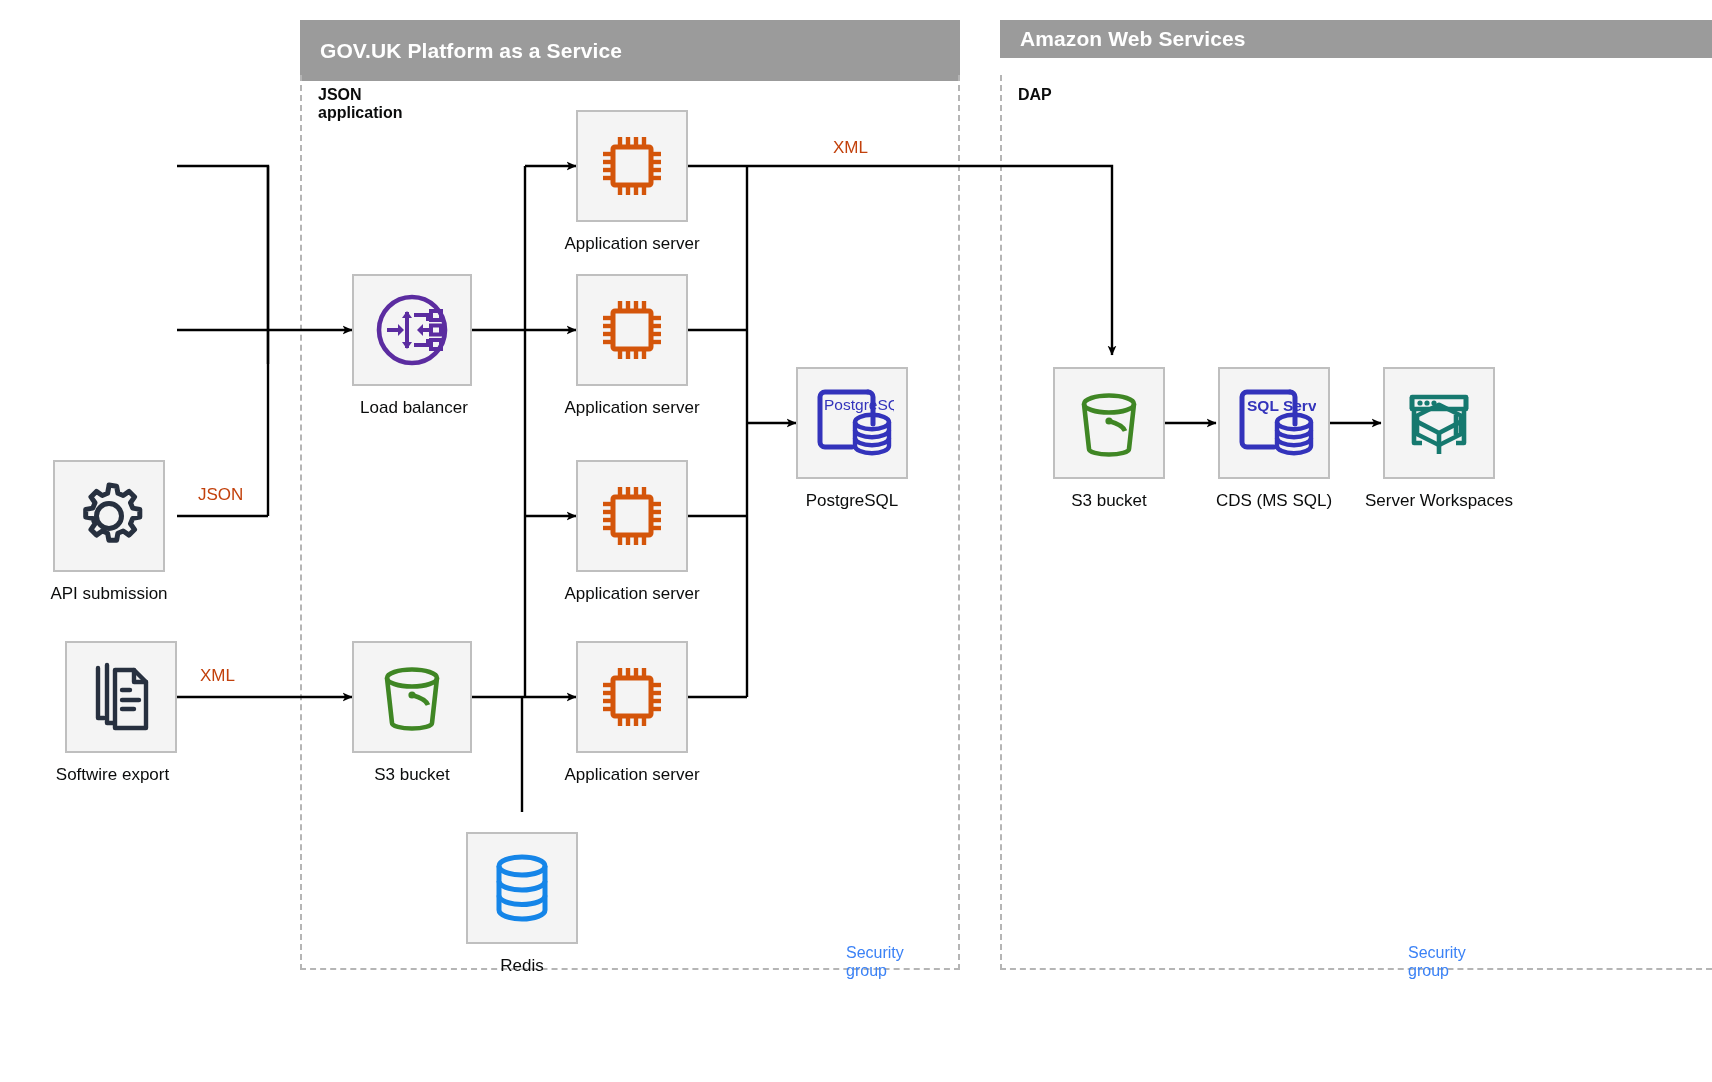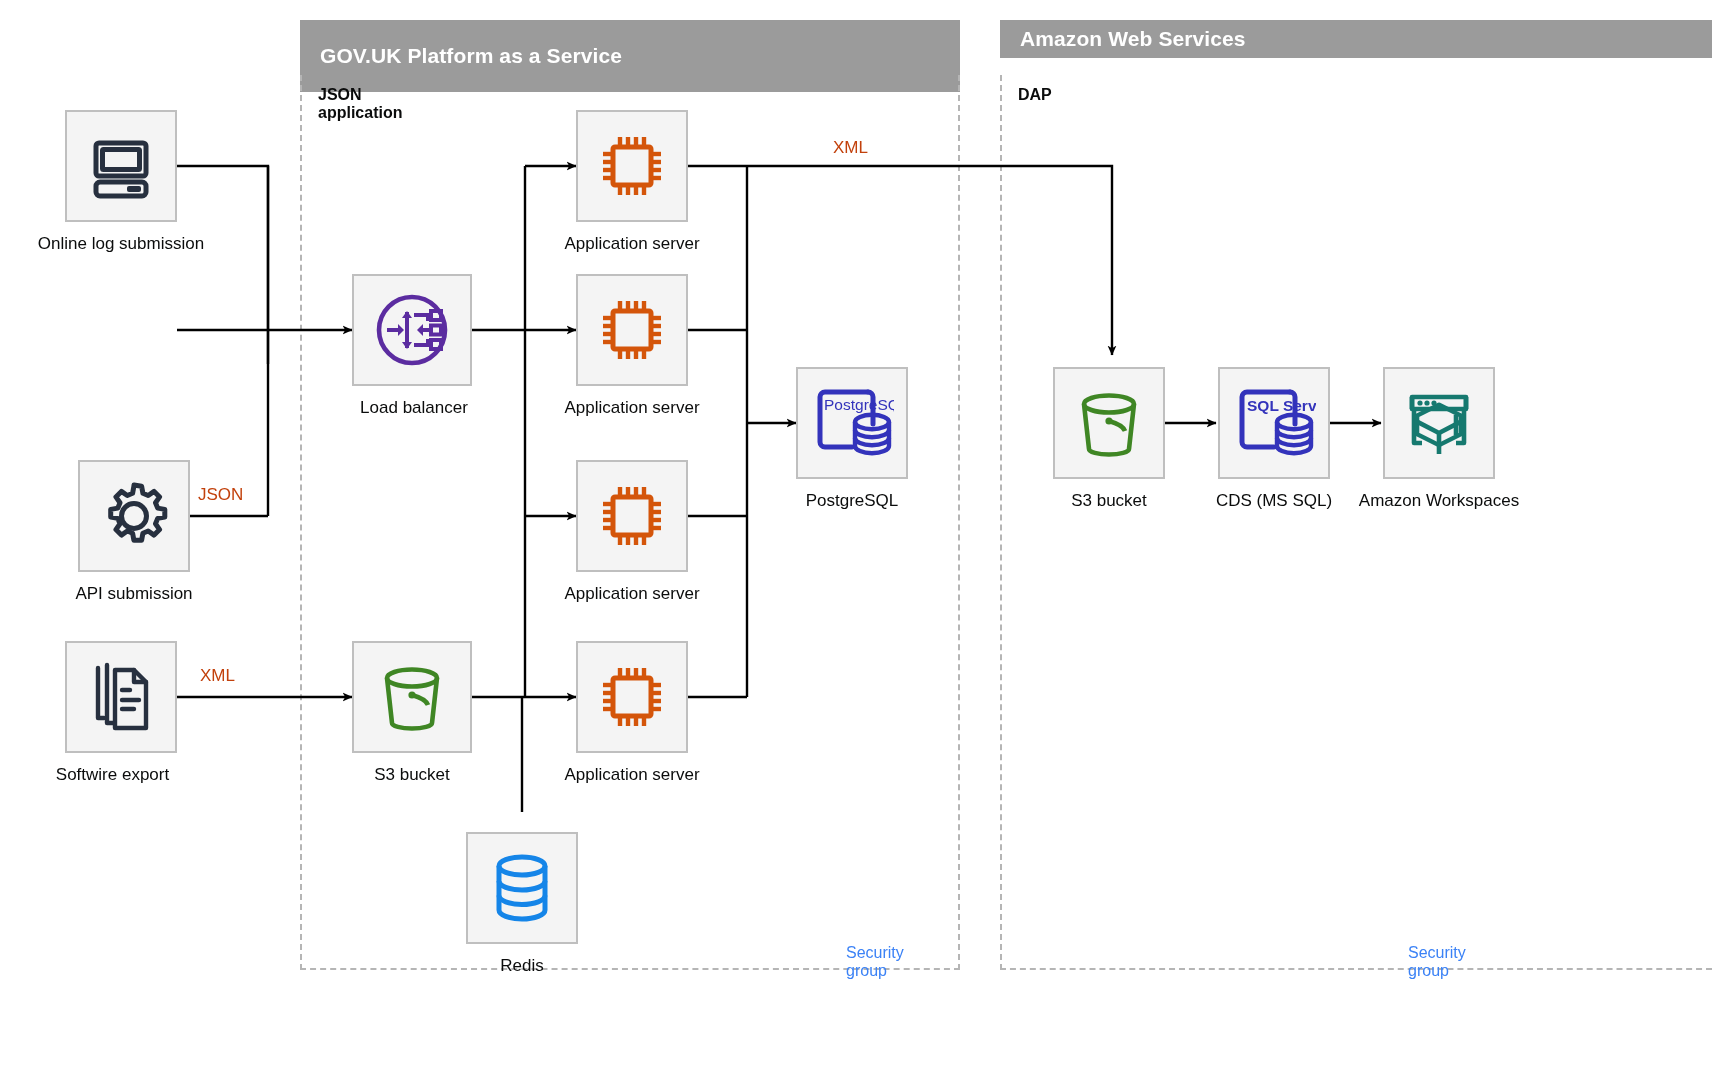--- a/index.html
+++ b/index.html
@@ -30,21 +30,21 @@
   .edge-label{position:absolute;font-size:17px;color:#c2410c;white-space:nowrap;}
   svg.wires{position:absolute;left:0;top:0;width:1712px;height:1082px;
         overflow:visible;pointer-events:none;}
 </style>
 </head>
 <body>
 
 <div id="canvas">
 
   <div class="group">
-    <div class="group-header" style="left:300px;top:20px;width:660px;height:72px;">GOV.UK Platform as a Service</div>
+    <div class="group-header" style="left:300px;top:20px;width:660px;height:61px;">GOV.UK Platform as a Service</div>
     <div class="group-body" style="left:300px;top:75px;width:660px;height:895px;"></div>
     <div class="group-sublabel" style="left:318px;top:86px;">JSON application</div>
     <div class="sec-group" style="left:846px;top:944px;">Security group</div>
   </div>
 
   <div class="group">
     <div class="group-header" style="left:1000px;top:20px;width:712px;height:38px;">Amazon Web Services</div>
     <div class="group-body" style="left:1000px;top:75px;width:712px;height:895px;border-right:none;"></div>
     <div class="group-sublabel" style="left:1018px;top:86px;">DAP</div>
     <div class="sec-group" style="left:1408px;top:944px;">Security group</div>
@@ -90,36 +90,23 @@
 
       <path d="M1165,423 H1216" marker-end="url(#ar)"></path>
       <path d="M1330,423 H1381" marker-end="url(#ar)"></path>
     </g>
   </svg>
 
   <div class="edge-label" style="left:198px;top:485px;">JSON</div>
   <div class="edge-label" style="left:200px;top:666px;">XML</div>
   <div class="edge-label" style="left:833px;top:138px;">XML</div>
 
-  <div class="node" style="left:65px;top:110px;width:112px;height:112px;">
-    <div class="tile" style="width:112px;height:112px;">
-      <svg width="72" height="72" viewBox="0 0 72 72">
-        <g fill="none" stroke="#27303f" stroke-width="5" stroke-linejoin="round">
-          <rect x="11" y="13" width="50" height="33" rx="3"></rect>
-          <rect x="17.5" y="19.5" width="37" height="20" rx="1"></rect>
-          <rect x="11" y="52" width="50" height="14" rx="4"></rect>
-        </g>
-        <rect x="42" y="56" width="14" height="6" rx="2" fill="#27303f"></rect>
-      </svg>
-    </div>
-    <div class="caption" style="top:124px;">Online log submission</div>
-  </div>
-
-
-  <div class="node" style="left:78px;top:460px;width:112px;height:112px;">
+
+
+  <div class="node" style="left:53px;top:460px;width:112px;height:112px;">
     <div class="tile" style="width:112px;height:112px;">
       <svg width="76" height="76" viewBox="0 0 76 76">
         <g fill="none" stroke="#27303f" stroke-width="5" stroke-linejoin="round">
           <path d="M38,7 l7.6,1.2 1.3,7.1 5.3,2.2 5.9,-4.1 5.5,5.5 -4.1,5.9 2.2,5.3 7.1,1.3 0,7.7 -7.1,1.3 -2.2,5.3 4.1,5.9 -5.5,5.5 -5.9,-4.1 -5.3,2.2 -1.3,7.1 -7.7,0 -1.3,-7.1 -5.3,-2.2 -5.9,4.1 -5.5,-5.5 4.1,-5.9 -2.2,-5.3 -7.1,-1.3 0,-7.7 7.1,-1.3 2.2,-5.3 -4.1,-5.9 5.5,-5.5 5.9,4.1 5.3,-2.2 1.3,-7.1 Z"></path>
           <circle cx="38" cy="38" r="12.5"></circle>
         </g>
       </svg>
     </div>
     <div class="caption" style="top:124px;">API submission</div>
   </div>
@@ -364,16 +351,16 @@
           <path d="M18,38.6 L40,50 L62,38.6"></path>
           <path d="M40,50 V71"></path>
         </g>
         <g fill="#16796f">
           <circle cx="21" cy="20" r="2.6"></circle>
           <circle cx="28" cy="20" r="2.6"></circle>
           <circle cx="35" cy="20" r="2.6"></circle>
         </g>
       </svg>
     </div>
-    <div class="caption" style="top:124px;">Amazon Workspaces</div>
+    <div class="caption" style="top:124px;">Server Workspaces</div>
   </div>
 
 </div>
 
 </body></html>

